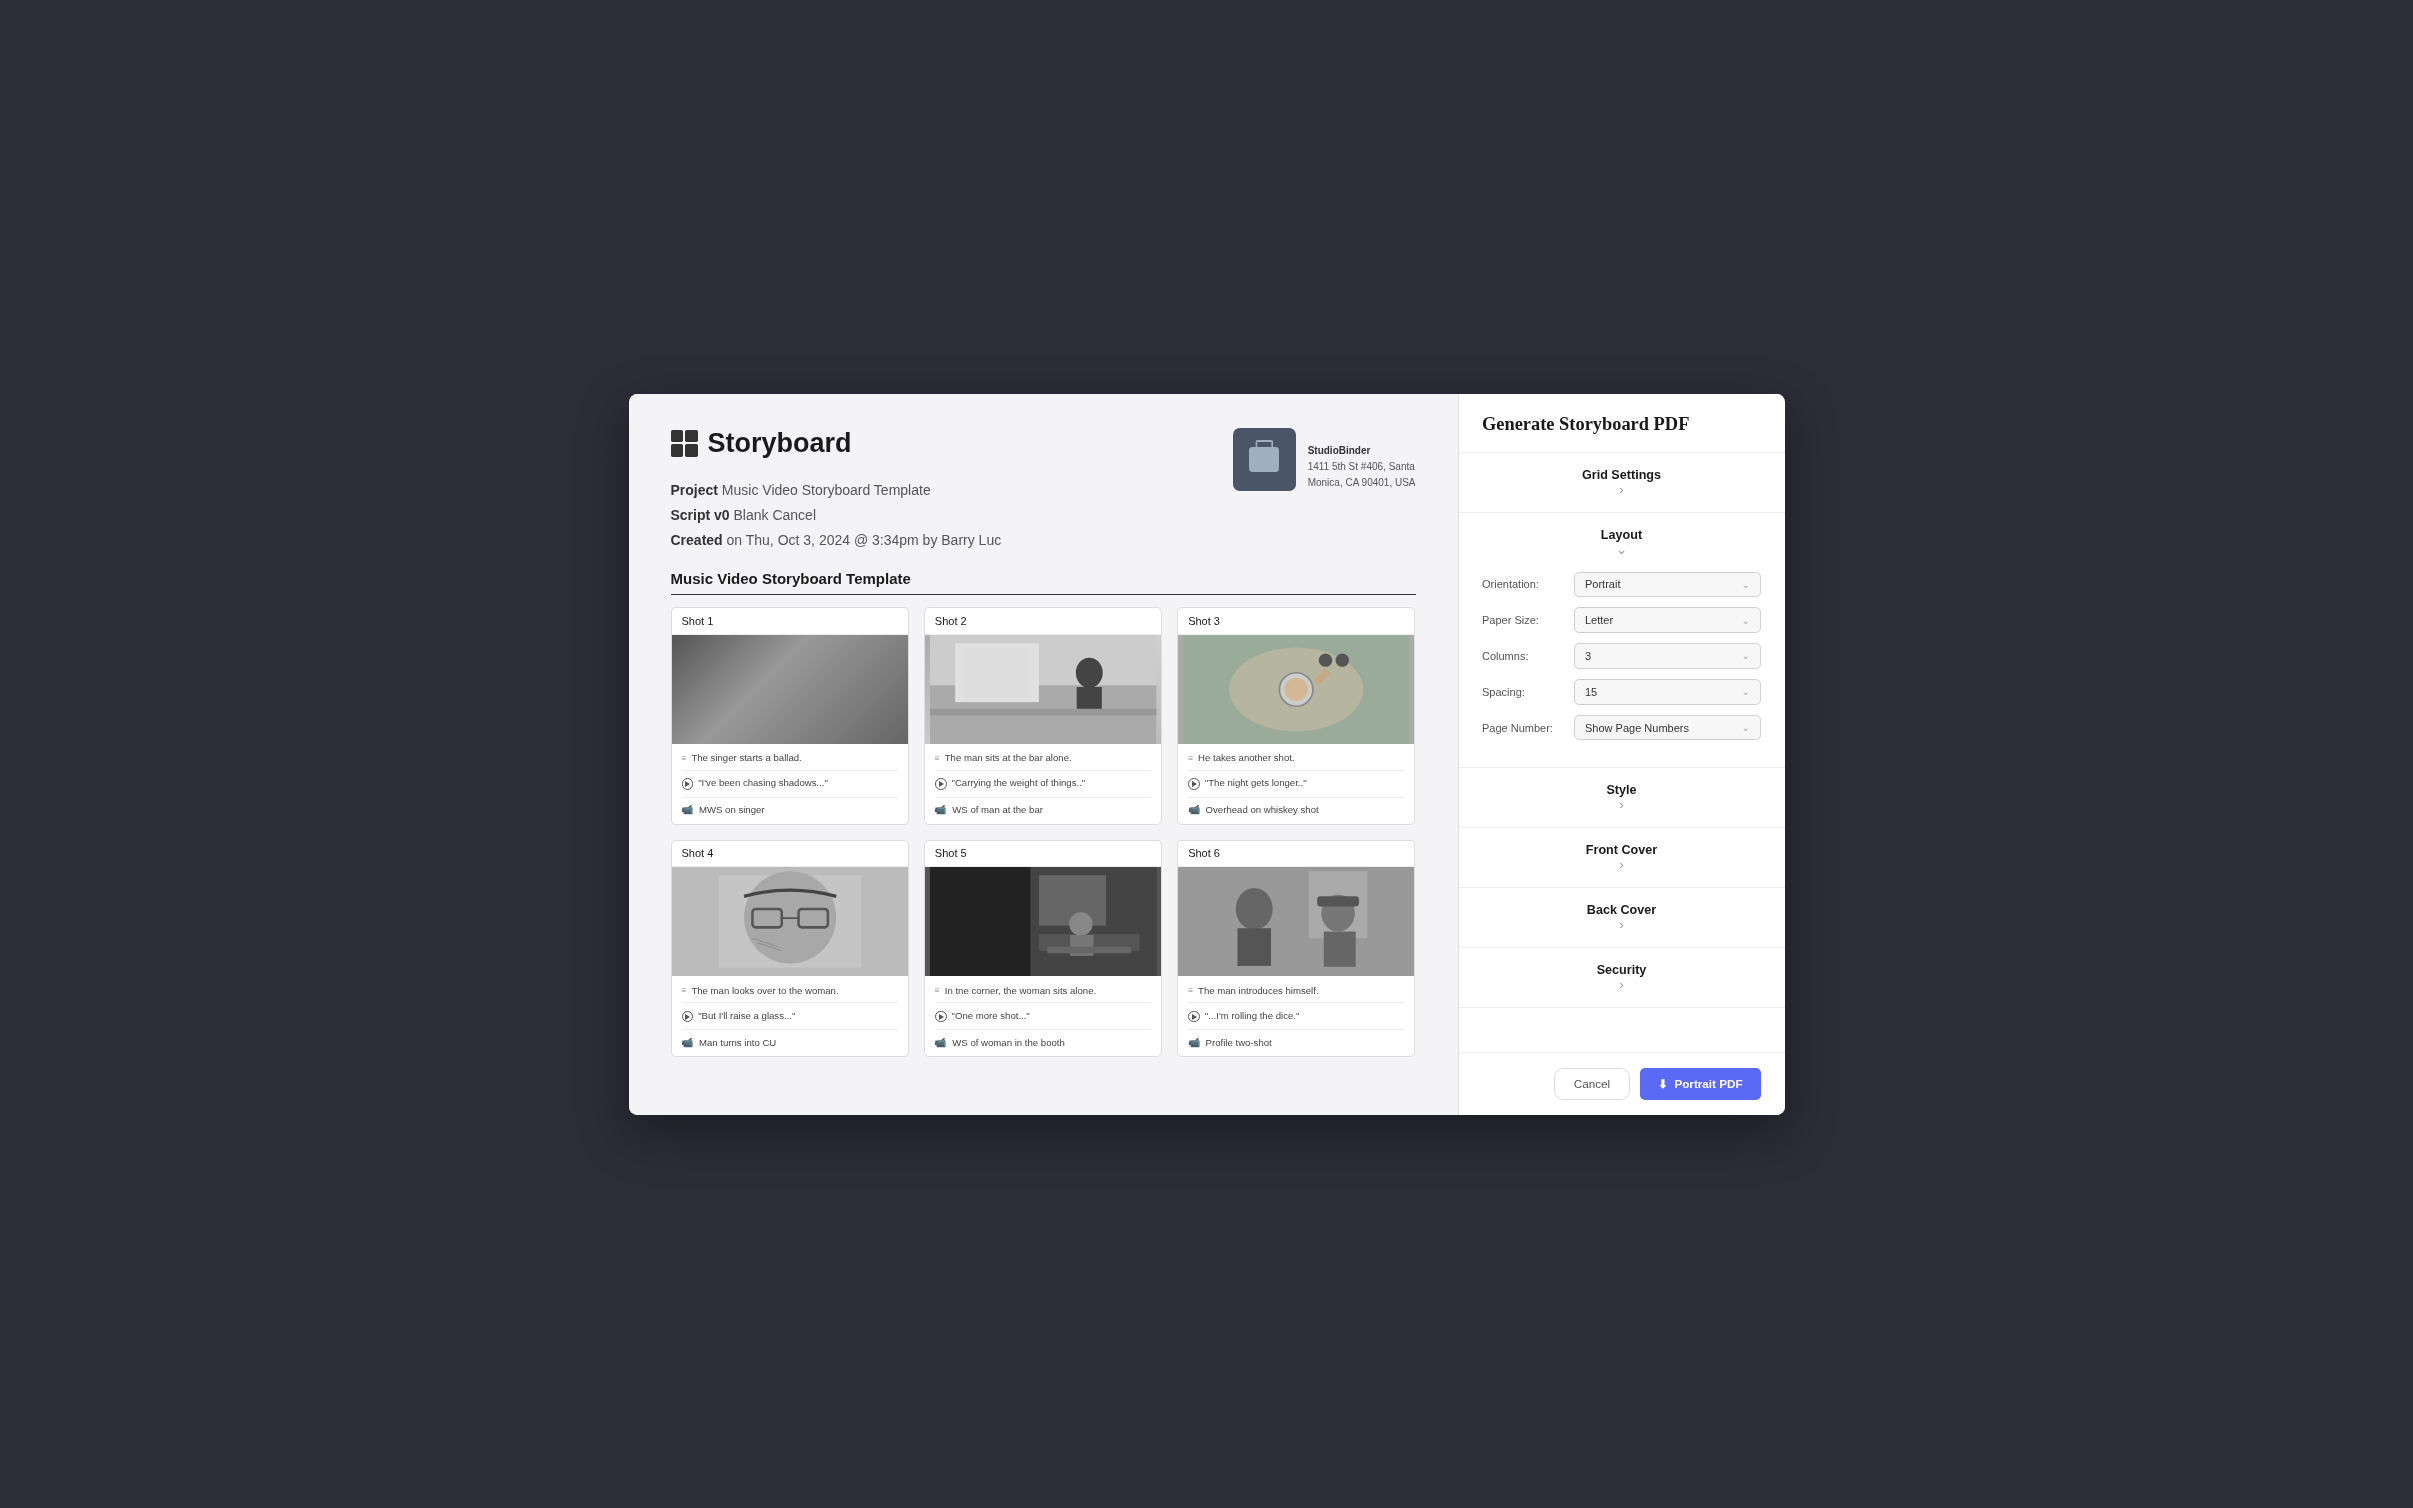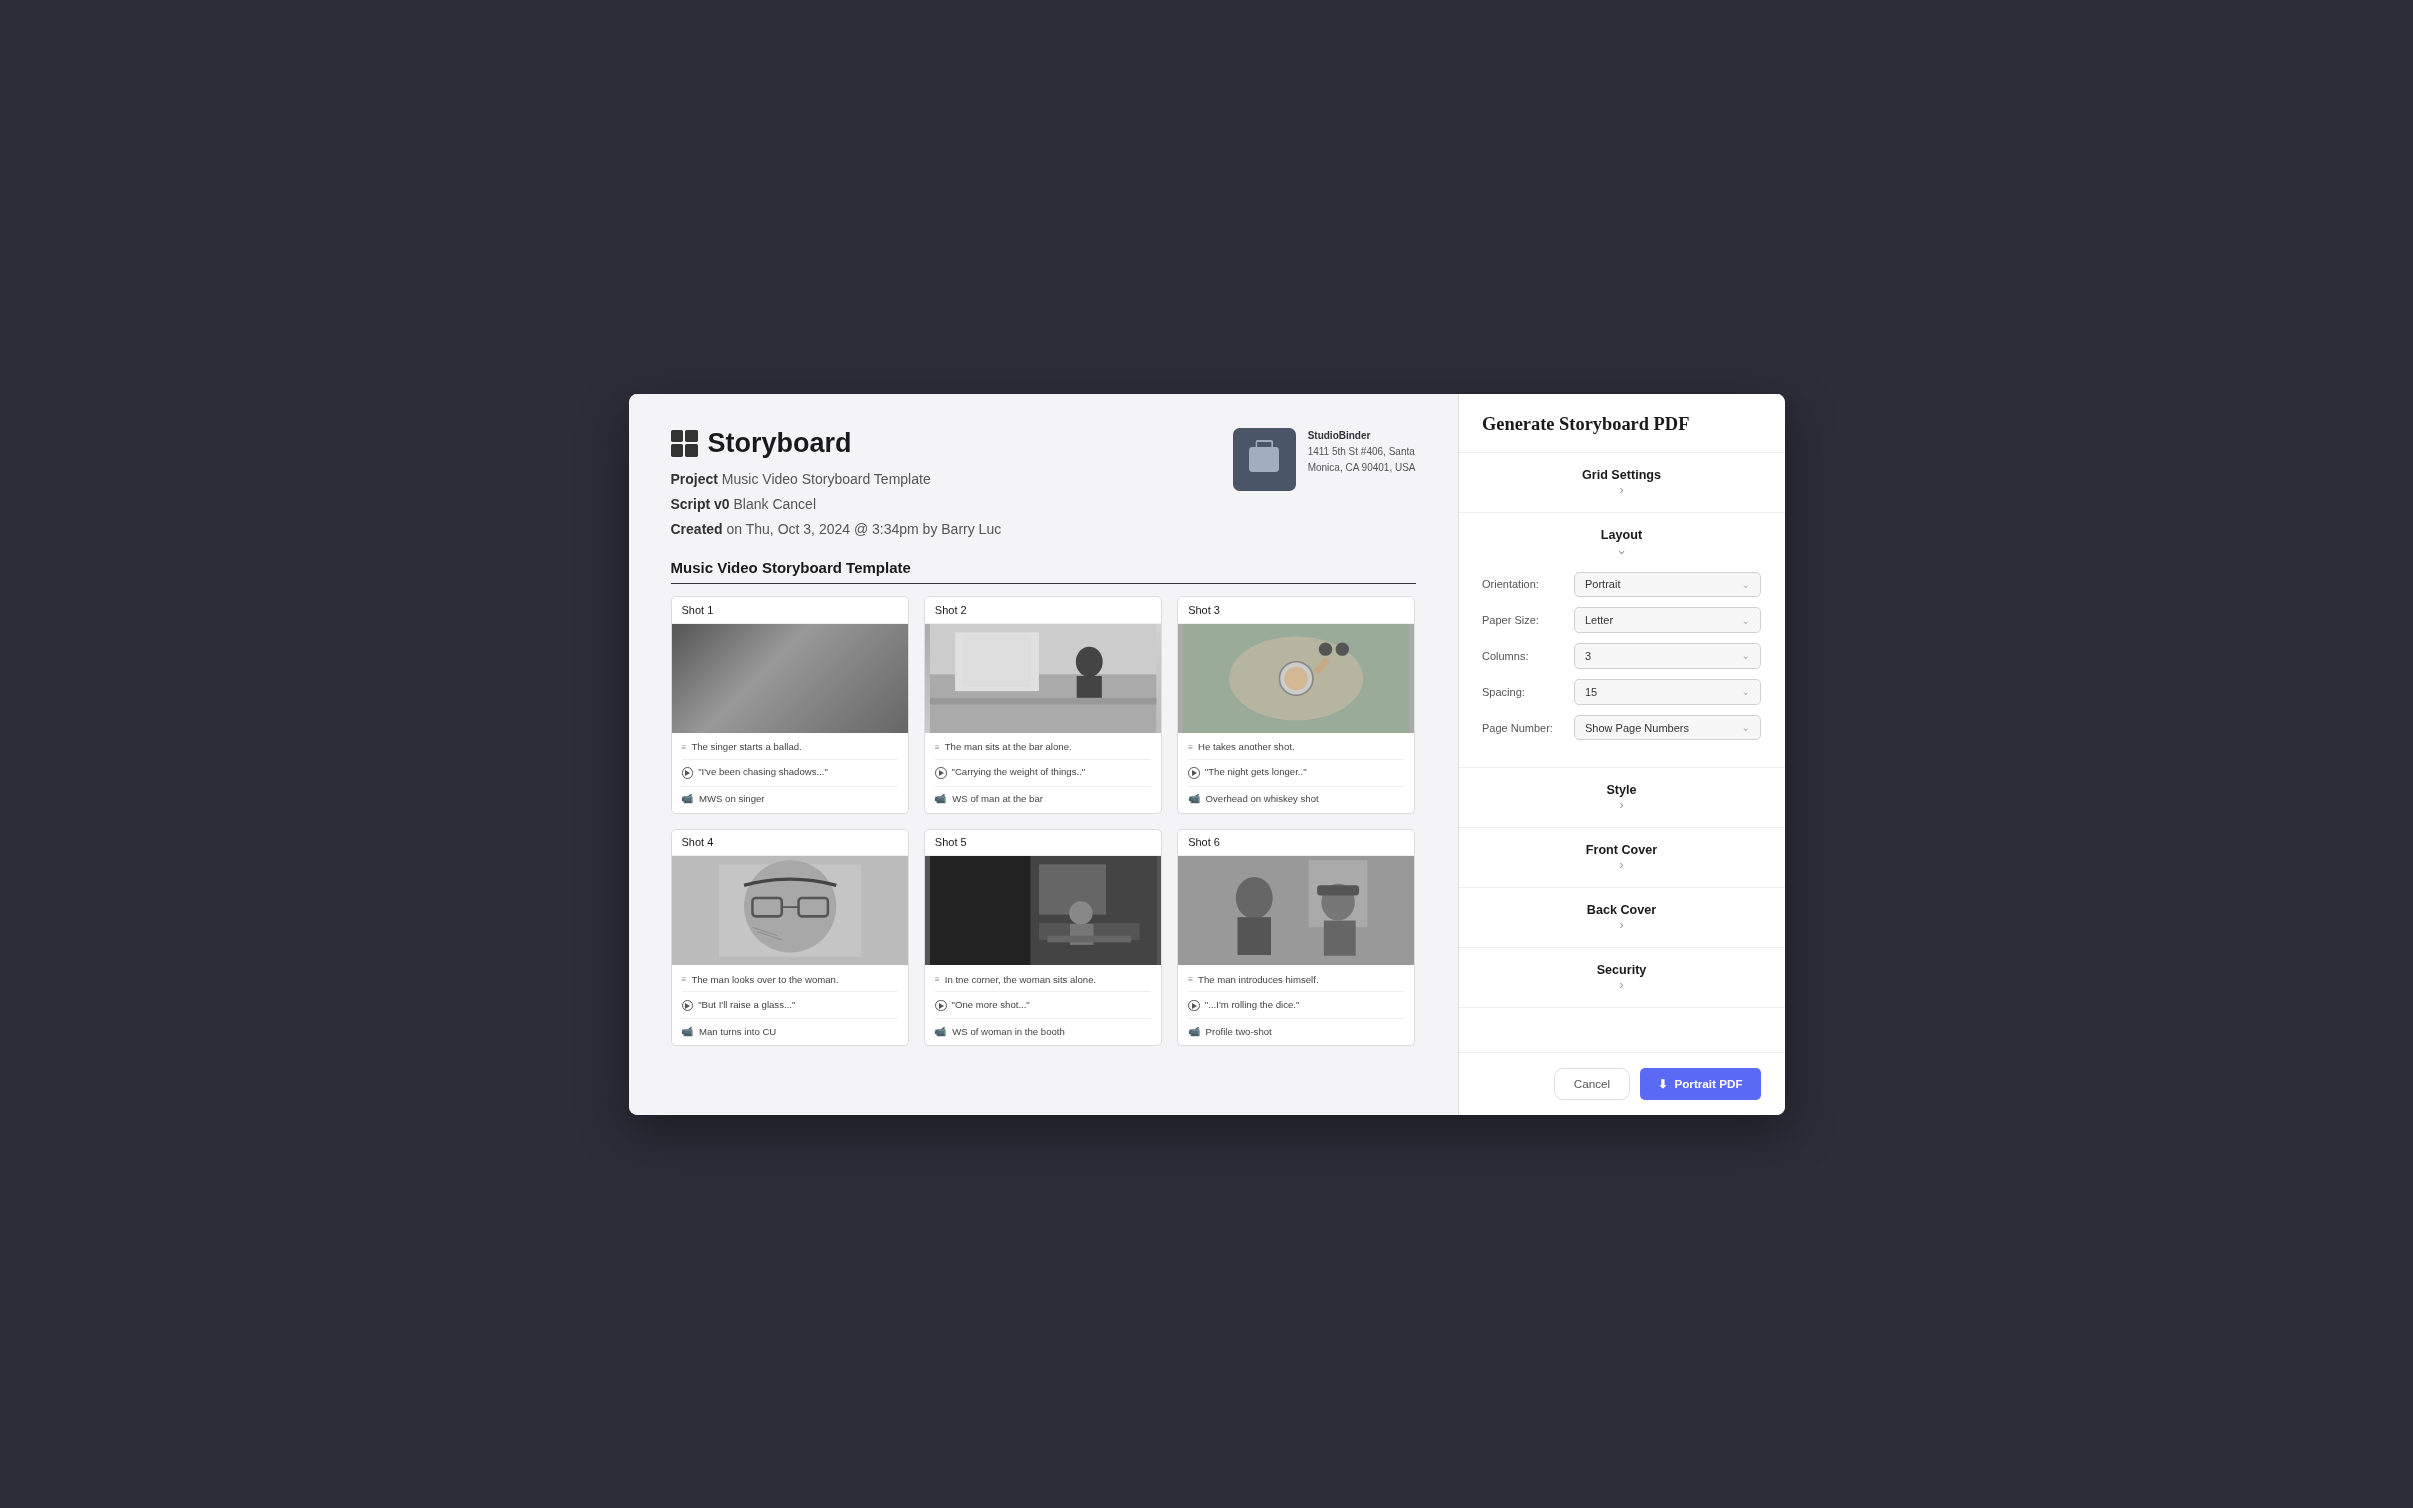--- a/index.html
+++ b/index.html
@@ -33,21 +33,21 @@
       display: flex;
       justify-content: space-between;
       align-items: flex-start;
       margin-bottom: 17px;
     }
     .doc-title-section {}
     .doc-title {
       display: flex;
       align-items: center;
       gap: 10px;
-      margin-bottom: 8px;
+      margin-bottom: 19px;
     }
     .grid-icon {
       width: 27px;
       height: 27px;
       display: grid;
       grid-template-columns: 1fr 1fr;
       grid-template-rows: 1fr 1fr;
       gap: 2.5px;
     }
     .grid-icon-cell {
@@ -64,21 +64,21 @@
       color: #555;
       line-height: 1.8;
     }
     .doc-meta span.label {
       font-weight: 700;
       color: #333;
     }
     
     .company-logo {
       display: flex;
-      align-items: flex-start;
+      align-items: flex-end;
       gap: 12px;
     }
     .logo-box {
       width: 63px;
       height: 63px;
       background: #4a5568;
       border-radius: 6.7px;
       display: flex;
       align-items: center;
       justify-content: center;

